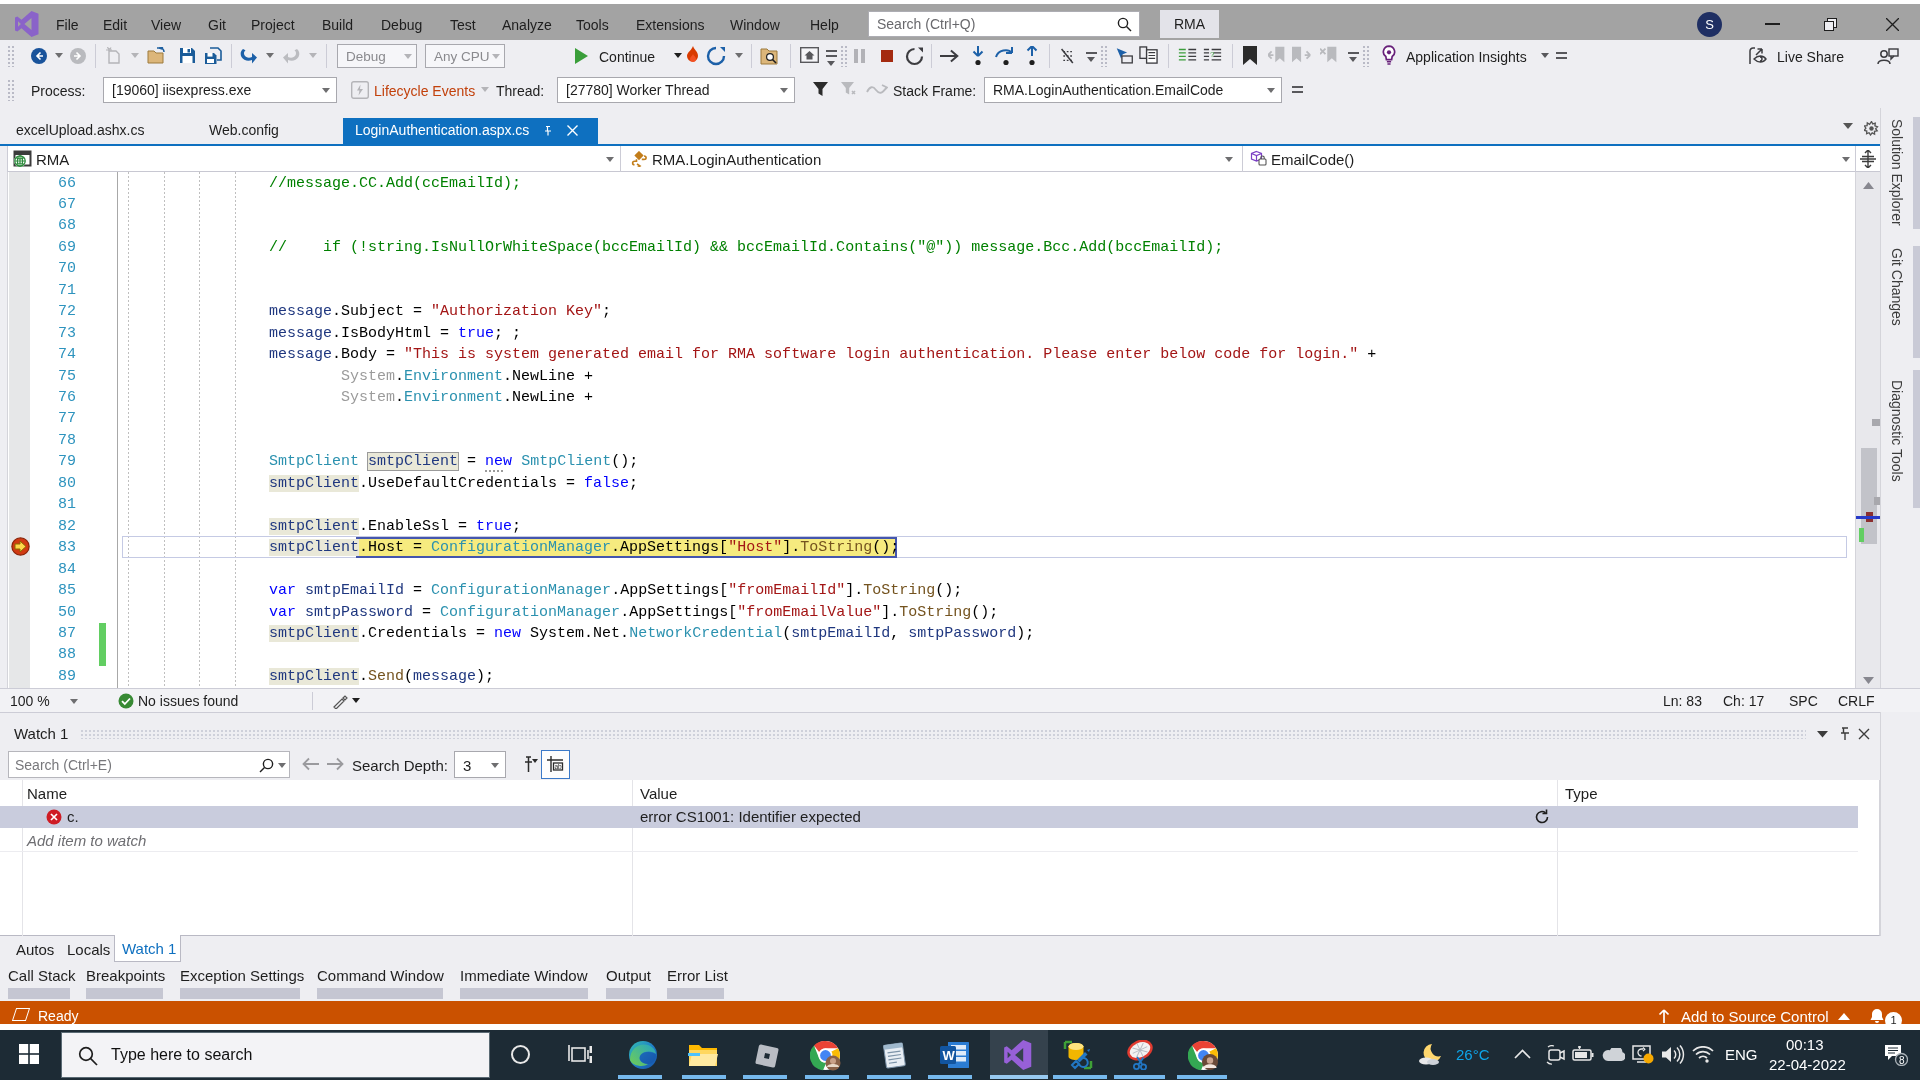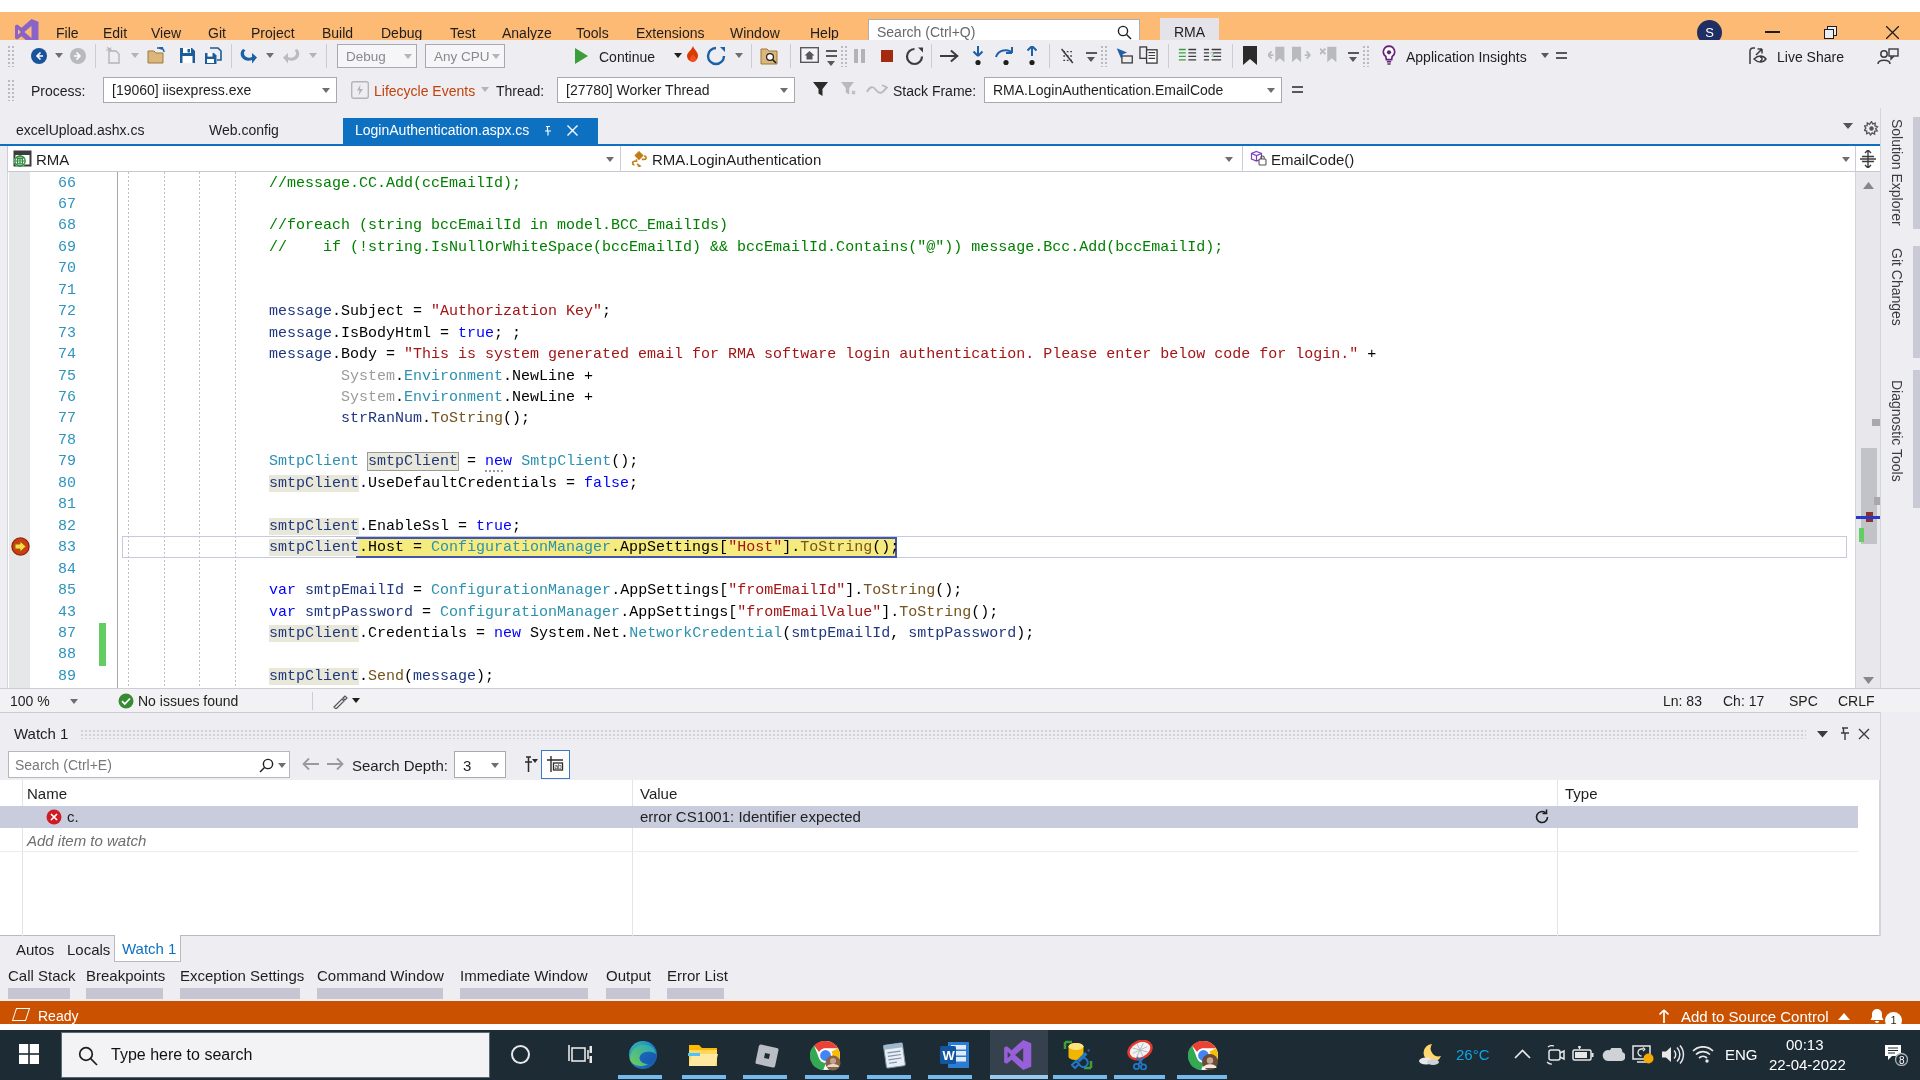--- a/index.html
+++ b/index.html
@@ -13,21 +13,21 @@
 .cl{position:absolute;left:125px;font:15px/21.45px "Liberation Mono",monospace;white-space:pre;color:#000}
 .ln{position:absolute;font:15px/21.45px "Liberation Mono",monospace;color:#2d93be;width:42px;text-align:right;left:34px}
 .kw{color:#0000ff}.st{color:#a31515}.ty{color:#2b91af}.cm{color:#008000}.lv{color:#1f377f}.mt{color:#74531f}.gy{color:#9b9b9b}
 .hl{background:#e9e8d8}
 .guide{position:absolute;width:1px;background-image:linear-gradient(#bfbfbf 50%,transparent 50%);background-size:1px 4px}
 .tx{position:absolute;white-space:nowrap}
 svg{display:block}
 </style></head>
 <body>
 
-<div class="row" style="top:12px;height:40px;background:#fdba74">
+<div class="row" style="top:4px;height:40px;background:#a3a3a3">
   <svg class="a" style="left:15px;top:7px" width="24" height="26" viewBox="0 0 24 26">
     <path fill="#8a63c9" d="M16.5 0 L23.5 2.8 V23.2 L16.5 26 L6.5 17.2 L2.3 20.5 L0 19.4 V6.6 L2.3 5.5 L6.5 8.8 Z M3 10.2 V15.8 L5.9 13 Z M9.4 13 L16.5 19 V7 Z"></path>
   </svg>
   <span class="tx" style="left:56px;top:13px">File</span>
   <span class="tx" style="left:103px;top:13px">Edit</span>
   <span class="tx" style="left:151px;top:13px">View</span>
   <span class="tx" style="left:208px;top:13px">Git</span>
   <span class="tx" style="left:251px;top:13px">Project</span>
   <span class="tx" style="left:322px;top:13px">Build</span>
   <span class="tx" style="left:381px;top:13px">Debug</span>
@@ -360,33 +360,31 @@
     <div class="ln" style="top:215px">76</div>
     <div class="ln" style="top:236.45px">77</div>
     <div class="ln" style="top:257.9px">78</div>
     <div class="ln" style="top:279.35px">79</div>
     <div class="ln" style="top:300.8px">80</div>
     <div class="ln" style="top:322.25px">81</div>
     <div class="ln" style="top:343.7px">82</div>
     <div class="ln" style="top:365.15px">83</div>
     <div class="ln" style="top:386.6px">84</div>
     <div class="ln" style="top:408.05px">85</div>
-    <div class="ln" style="top:429.5px">43</div>
+    <div class="ln" style="top:429.5px">50</div>
     <div class="ln" style="top:450.95px">87</div>
     <div class="ln" style="top:472.4px">88</div>
     <div class="ln" style="top:493.85px">89</div>
   <div class="cl" style="top:0.5px">                <span class="cm">//message.CC.Add(ccEmailId);</span></div>
-  <div class="cl" style="top:43.4px">                <span class="cm">//foreach (string bccEmailId in model.BCC_EmailIds)</span></div>
   <div class="cl" style="top:64.85px">                <span class="cm">//    if (!string.IsNullOrWhiteSpace(bccEmailId) &amp;&amp; bccEmailId.Contains("@")) message.Bcc.Add(bccEmailId);</span></div>
   <div class="cl" style="top:129.2px">                <span class="lv">message</span>.Subject = <span class="st">"Authorization Key"</span>;</div>
   <div class="cl" style="top:150.65px">                <span class="lv">message</span>.IsBodyHtml = <span class="kw">true</span>; ;</div>
   <div class="cl" style="top:172.1px">                <span class="lv">message</span>.Body = <span class="st">"This is system generated email for RMA software login authentication. Please enter below code for login."</span> +</div>
   <div class="cl" style="top:193.55px">                        <span class="gy">System</span>.<span class="ty">Environment</span>.NewLine +</div>
   <div class="cl" style="top:215px">                        <span class="gy">System</span>.<span class="ty">Environment</span>.NewLine +</div>
-  <div class="cl" style="top:236.45px">                        <span class="lv">strRanNum</span>.<span class="mt">ToString</span>();</div>
   <div class="cl" style="top:279.35px">                <span class="ty">SmtpClient</span> <span class="lv hl" style="outline:1px solid #9a9a9a">smtpClient</span> = <span class="kw"><span style="border-bottom:2px dotted #9b9b9b">ne</span>w</span> <span class="ty">SmtpClient</span>();</div>
   <div class="cl" style="top:300.8px">                <span class="lv hl">smtpClient</span>.UseDefaultCredentials = <span class="kw">false</span>;</div>
   <div class="cl" style="top:343.7px">                <span class="lv hl">smtpClient</span>.EnableSsl = <span class="kw">true</span>;</div>
   <div class="cl" style="top:365.15px">                <span class="lv hl">smtpClient</span>.Host = <span class="ty">ConfigurationManager</span>.AppSettings[<span class="st">"Host"</span>].<span class="mt">ToString</span>();</div>
   <div class="cl" style="top:408.05px"><span class="kw">                var</span> <span class="lv">smtpEmailId</span> = <span class="ty">ConfigurationManager</span>.AppSettings[<span class="st">"fromEmailId"</span>].<span class="mt">ToString</span>();</div>
   <div class="cl" style="top:429.5px"><span class="kw">                var</span> <span class="lv">smtpPassword</span> = <span class="ty">ConfigurationManager</span>.AppSettings[<span class="st">"fromEmailValue"</span>].<span class="mt">ToString</span>();</div>
   <div class="cl" style="top:450.95px">                <span class="lv hl">smtpClient</span>.Credentials = <span class="kw">new</span> System.Net.<span class="ty">NetworkCredential</span>(<span class="lv">smtpEmailId</span>, <span class="lv">smtpPassword</span>);</div>
   <div class="cl" style="top:493.85px">                <span class="lv hl">smtpClient</span>.<span class="mt">Send</span>(<span class="lv">message</span>);</div>
 </div>
 

